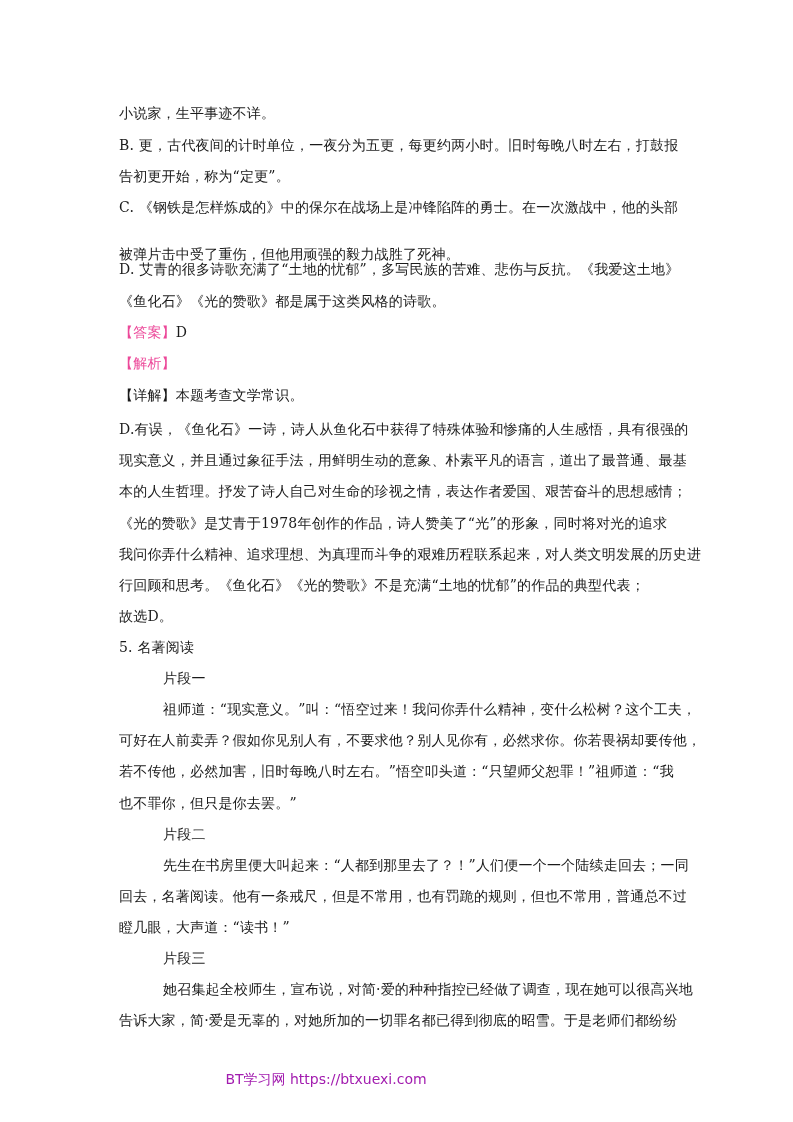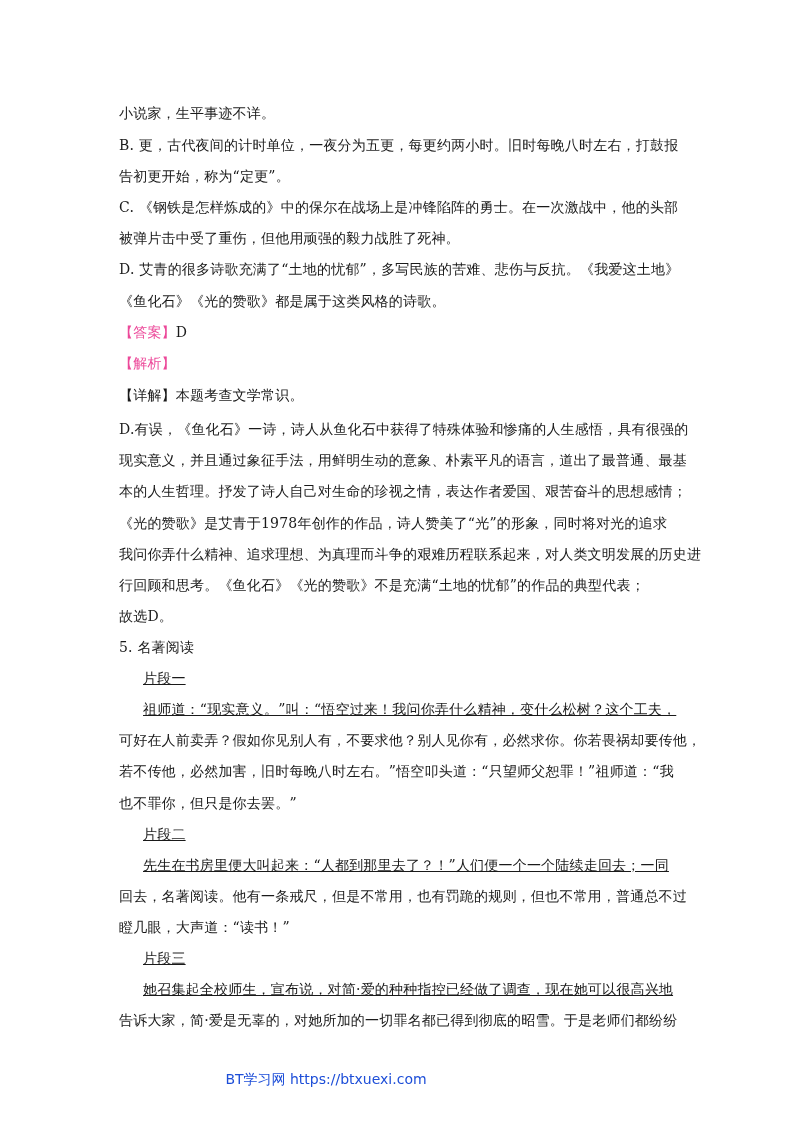--- a/index.html
+++ b/index.html
@@ -22,43 +22,43 @@
       width: 568px;
     }
     .line {
       position: absolute;
       left: 0;
       white-space: nowrap;
       font-size: 14px;
       line-height: 18px;
       letter-spacing: 0.2px;
     }
-    .indent { left: 24px; text-decoration: underline; }
+    .indent { left: 44px; }
     .tag-blue { color: #ec4899; }
     .footer {
       position: absolute;
       left: 0;
       width: 652px;
       top: 1071px;
       text-align: center;
       font-family: "DejaVu Sans", "Liberation Sans", sans-serif;
       font-size: 14px;
-      color: #1d4ed8;
+      color: #a21caf;
     }
   </style>
 </head>
 <body>
 
 <div class="page">
 
   <div class="line" style="top:104px">小说家，生平事迹不详。</div>
   <div class="line" style="top:136px">B. 更，古代夜间的计时单位，一夜分为五更，每更约两小时。旧时每晚八时左右，打鼓报</div>
   <div class="line" style="top:167px">告初更开始，称为“定更”。</div>
   <div class="line" style="top:198px">C. 《钢铁是怎样炼成的》中的保尔在战场上是冲锋陷阵的勇士。在一次激战中，他的头部</div>
-  <div class="line" style="top:229px">被弹片击中受了重伤，但他用顽强的毅力战胜了死神。</div>
+  <div class="line" style="top:245px">被弹片击中受了重伤，但他用顽强的毅力战胜了死神。</div>
   <div class="line" style="top:260px">D. 艾青的很多诗歌充满了“土地的忧郁”，多写民族的苦难、悲伤与反抗。《我爱这土地》</div>
   <div class="line" style="top:292px">《鱼化石》《光的赞歌》都是属于这类风格的诗歌。</div>
 
   <div class="line" style="top:323px">
     <span class="tag-blue">【答案】</span><span>D</span>
   </div>
   <div class="line tag-blue" style="top:354px">【解析】</div>
   <div class="line" style="top:386px">
     <span>【详解】</span><span>本题考查文学常识。</span>
   </div>

